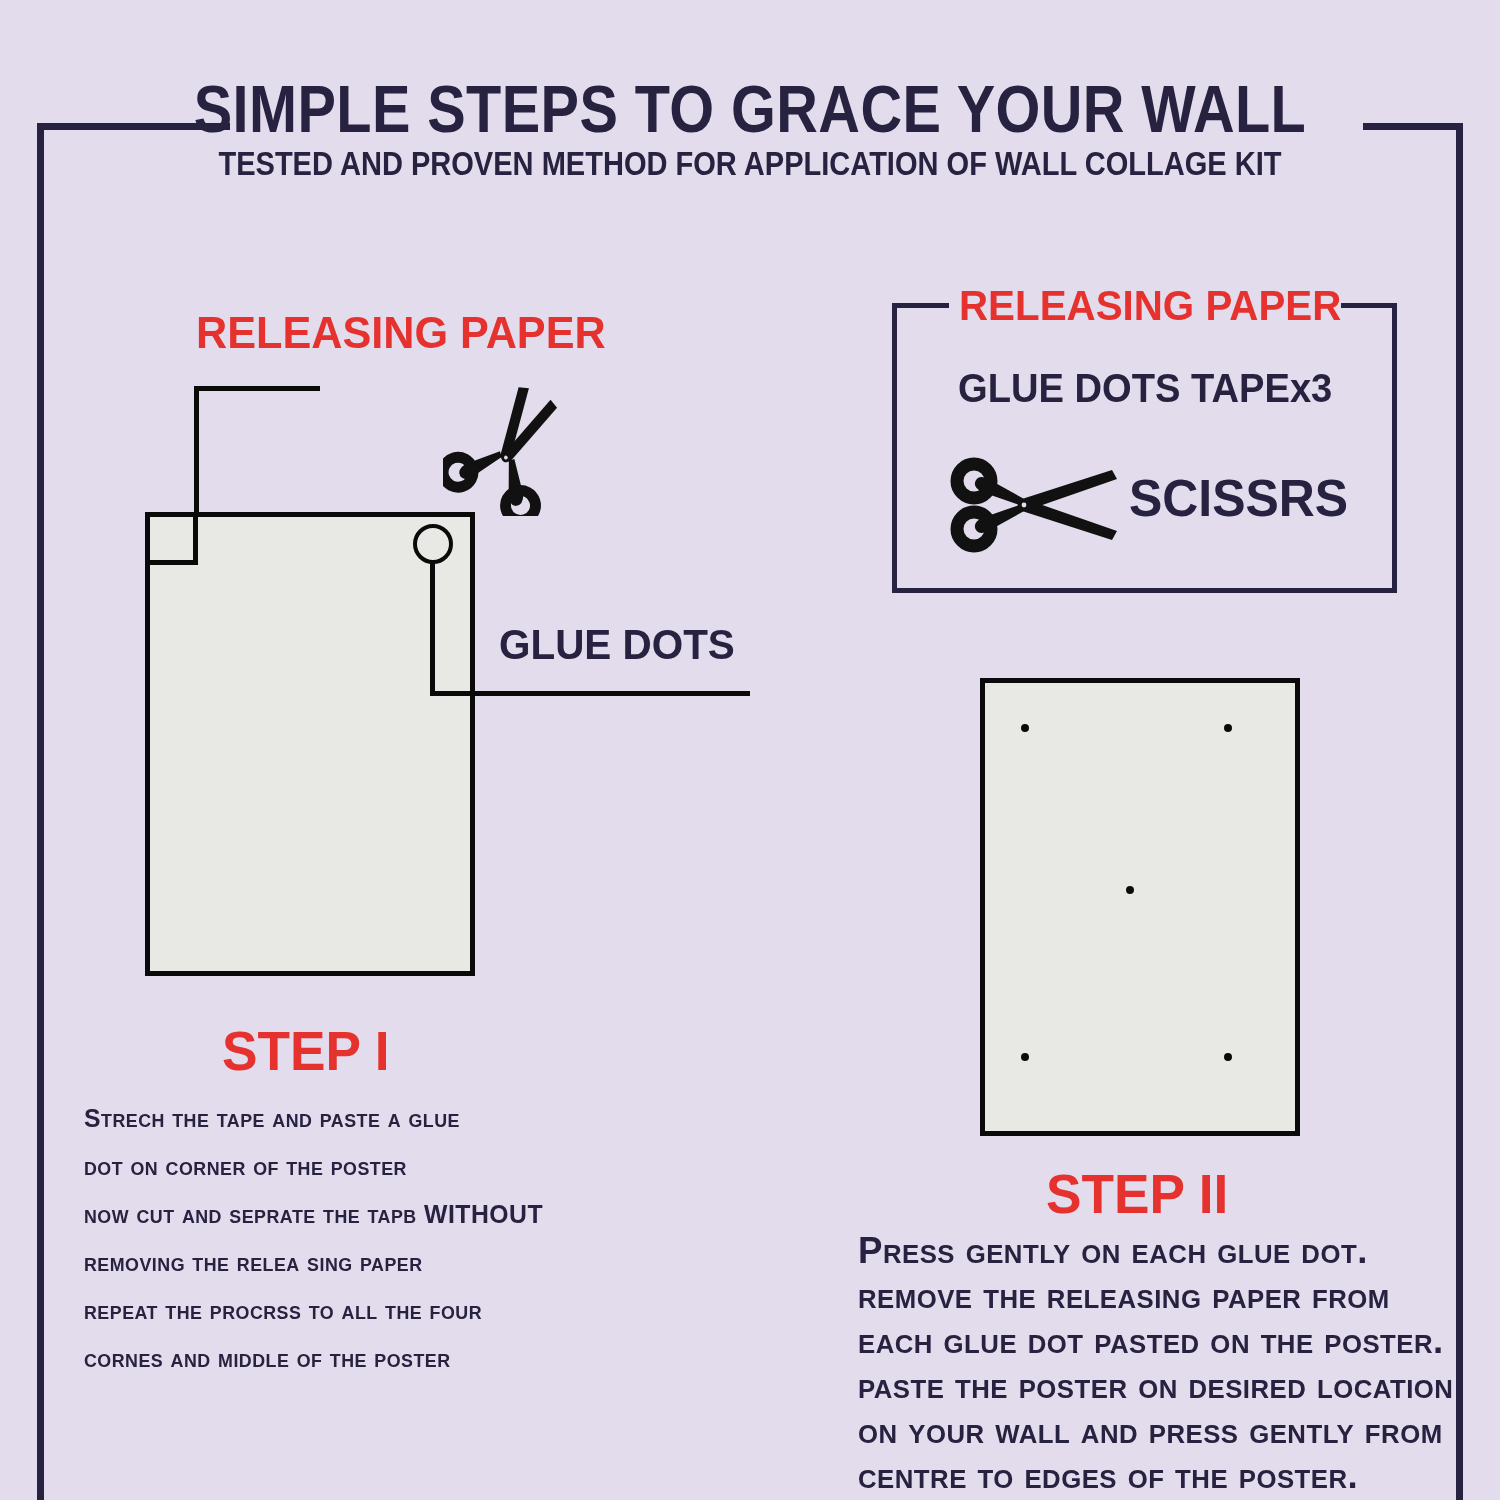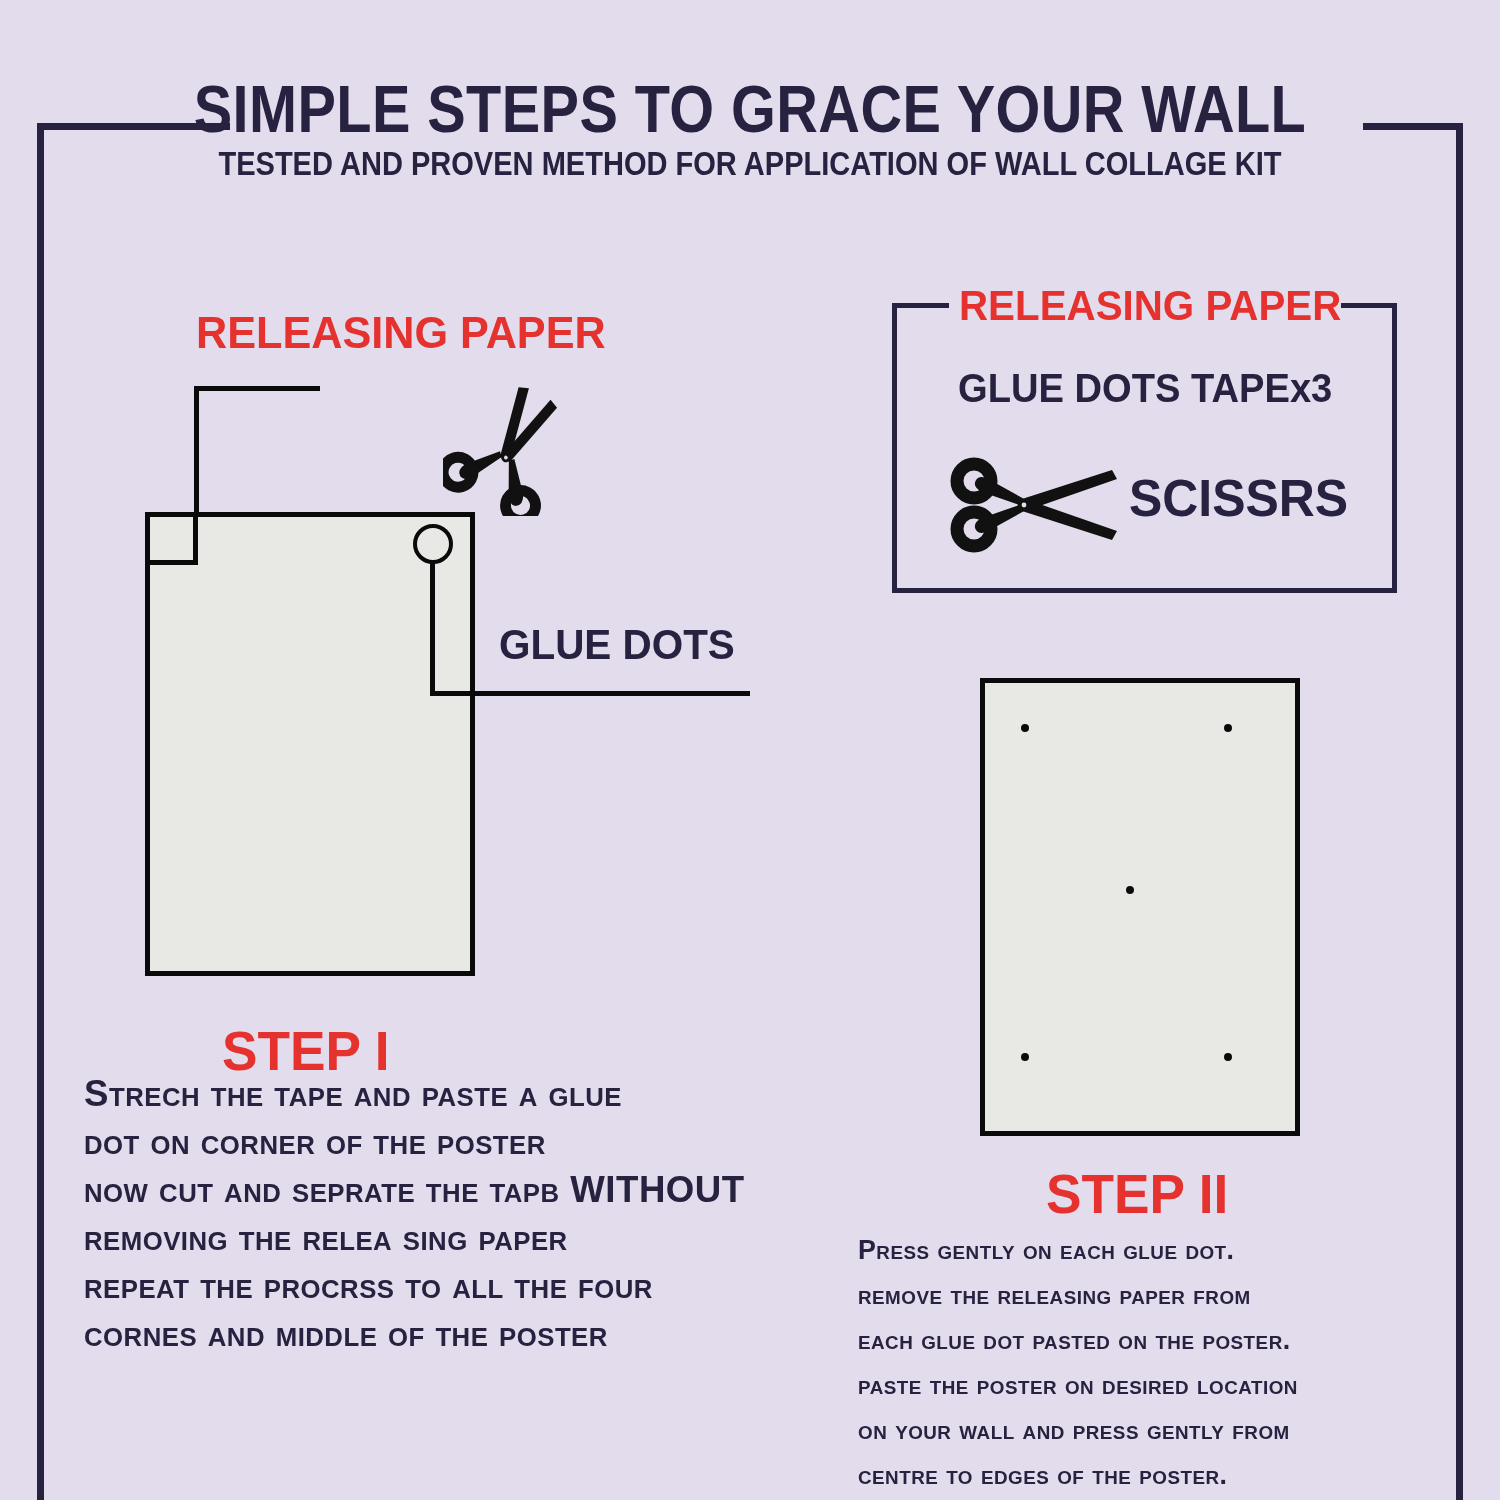--- a/index.html
+++ b/index.html
@@ -192,23 +192,23 @@
     font-weight: 700;
     color: #272240;
     font-variant: small-caps;
     letter-spacing: 0.5px;
   }
   .body-copy .ln {
     display: block;
     white-space: nowrap;
     transform-origin: left top;
   }
-  #step1-body { left: 84px; top: 1022px; font-size: 37px; line-height: 48px; }
+  #step1-body { left: 84px; top: 1046px; font-size: 25px; line-height: 48px; }
   #step1-body .ln { transform: scaleX(0.99); }
-  #step2-body { left: 858px; top: 1180px; font-size: 27px; line-height: 45px; }
+  #step2-body { left: 858px; top: 1180px; font-size: 37px; line-height: 45px; }
   #step2-body .ln { transform: scaleX(0.99); }
 </style>
 </head>
 <body>
 
 <div id="stage">
 
   <div class="frame-left"></div>
   <div class="frame-right"></div>
   <div class="frame-bottom"></div>

